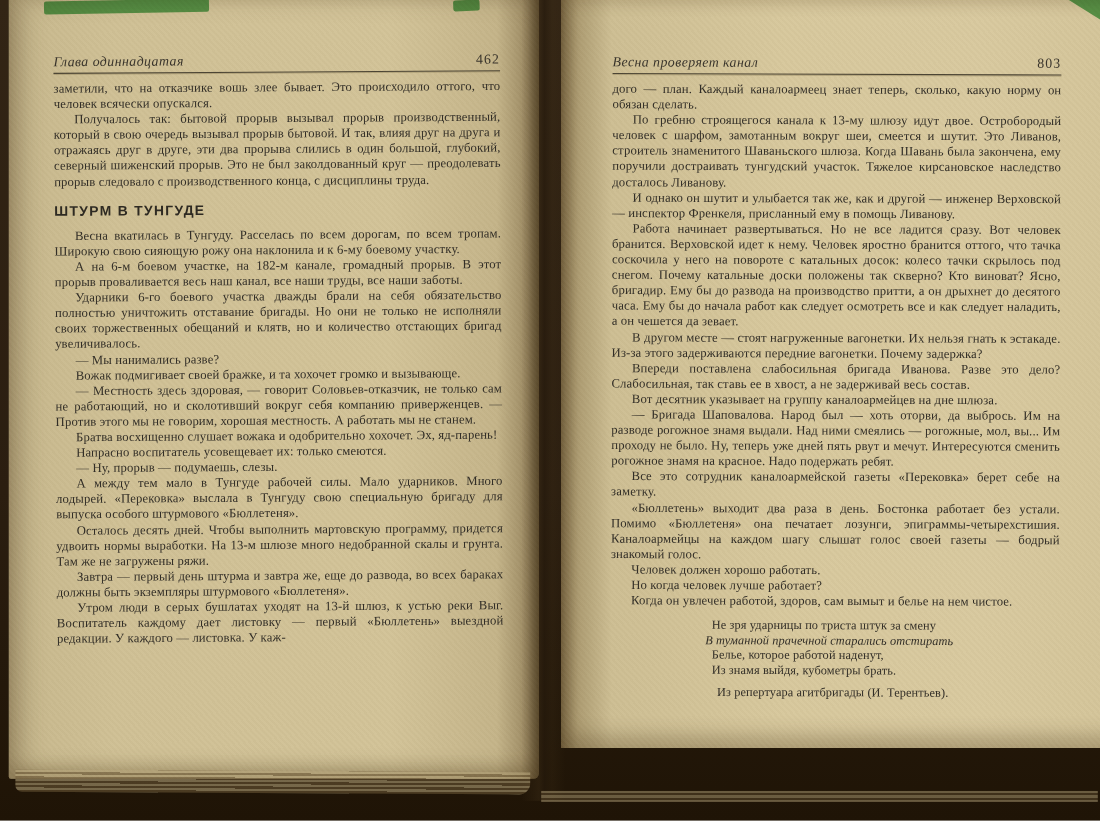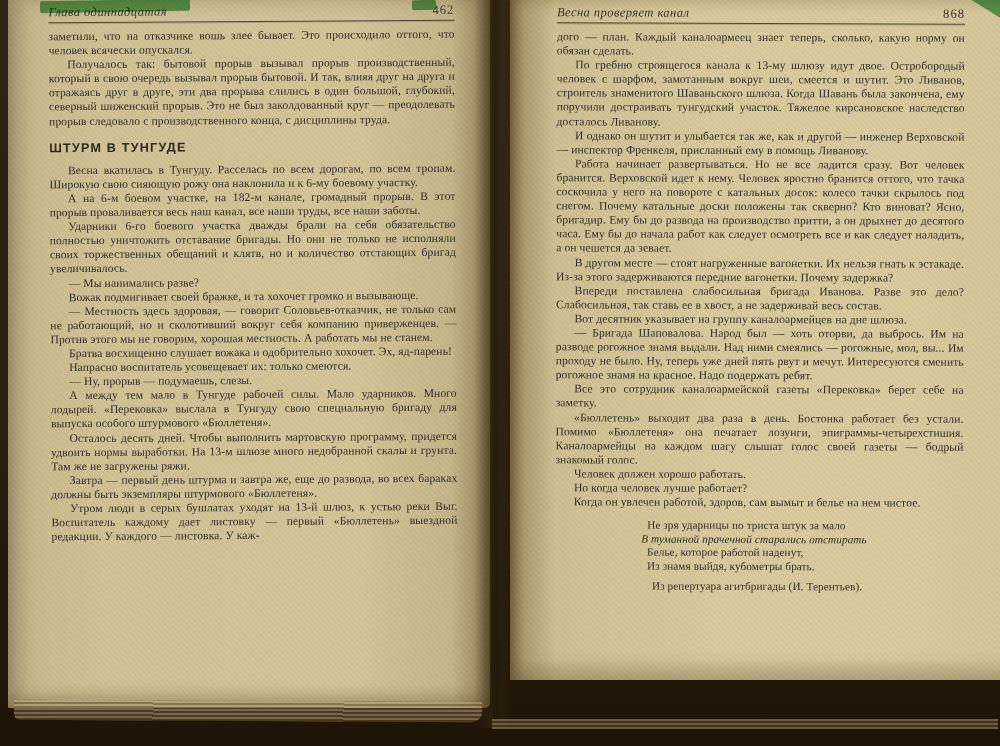--- a/index.html
+++ b/index.html
@@ -23,21 +23,21 @@
   }
   .gutter{
     position:absolute;left:474px;top:0;width:40px;height:728px;pointer-events:none;
     background:linear-gradient(to right,rgba(60,45,22,0) 0%,rgba(58,43,22,.45) 40%,rgba(38,26,12,.62) 52%,rgba(60,45,22,.25) 70%,rgba(60,45,22,0) 100%);
   }
   .col{position:absolute;}
   .col-left{left:42px;top:4px;width:406px;transform:rotate(-0.35deg);}
   .col-right{left:46px;top:6px;width:408px;transform:rotate(0.2deg);}
   .header-row{display:flex;justify-content:space-between;align-items:baseline;
     font-size:12.6px;font-style:italic;letter-spacing:.4px;color:#3a352c;}
-  .page-num{font-style:normal;letter-spacing:1px;}
+  .page-num{font-style:normal;letter-spacing:1px;margin-top:44px;}
   .rule{height:1px;background:#4c4534;margin:2px 0 7px 0;box-shadow:0 1px 0 rgba(120,105,70,.35);}
   .bodytext{font-size:11.6px;line-height:14.1px;text-align:justify;letter-spacing:.1px;}
   .p{margin:0;text-indent:1.6em;}
   .p.cont{text-indent:0;}
   .section-heading{
     font-family:"Liberation Sans","DejaVu Sans",sans-serif;
     font-size:12.6px;font-weight:bold;letter-spacing:1.2px;margin:12px 0 9px 0;color:#2e2a22;
   }
   .verse{margin:9px 0 0 92px;font-size:11.2px;line-height:13.6px;text-align:left;}
   .verse-line{text-indent:0;margin:0;}
@@ -91,39 +91,39 @@
         <p class="p">Утром люди в серых бушлатах уходят на 13-й шлюз, к устью реки Выг. Воспитатель каждому дает листовку — первый «Бюллетень» выездной редакции. У каждого — листовка. У каж-</p>
       </div>
     </div>
   </div>
 
   <div class="page page-right">
     <div class="grain"></div>
     <div class="col col-right">
       <div class="header-row">
         <span>Весна проверяет канал</span>
-        <span class="page-num">868</span>
+        <span class="page-num">803</span>
       </div>
       <div class="rule"></div>
       <div class="bodytext">
         <p class="p cont">дого — план. Каждый каналоармеец знает теперь, сколько, какую норму он обязан сделать.</p>
         <p class="p">По гребню строящегося канала к 13-му шлюзу идут двое. Остробородый человек с шарфом, замотанным вокруг шеи, смеется и шутит. Это Ливанов, строитель знаменитого Шаваньского шлюза. Когда Шавань была закончена, ему поручили достраивать тунгудский участок. Тяжелое кирсановское наследство досталось Ливанову.</p>
         <p class="p">И однако он шутит и улыбается так же, как и другой — инженер Верховской — инспектор Френкеля, присланный ему в помощь Ливанову.</p>
         <p class="p">Работа начинает развертываться. Но не все ладится сразу. Вот человек бранится. Верховской идет к нему. Человек яростно бранится оттого, что тачка соскочила у него на повороте с катальных досок: колесо тачки скрылось под снегом. Почему катальные доски положены так скверно? Кто виноват? Ясно, бригадир. Ему бы до развода на производство притти, а он дрыхнет до десятого часа. Ему бы до начала работ как следует осмотреть все и как следует наладить, а он чешется да зевает.</p>
         <p class="p">В другом месте — стоят нагруженные вагонетки. Их нельзя гнать к эстакаде. Из-за этого задерживаются передние вагонетки. Почему задержка?</p>
         <p class="p">Впереди поставлена слабосильная бригада Иванова. Разве это дело? Слабосильная, так ставь ее в хвост, а не задерживай весь состав.</p>
         <p class="p">Вот десятник указывает на группу каналоармейцев на дне шлюза.</p>
         <p class="p">— Бригада Шаповалова. Народ был — хоть оторви, да выбрось. Им на разводе рогожное знамя выдали. Над ними смеялись — рогожные, мол, вы... Им проходу не было. Ну, теперь уже дней пять рвут и мечут. Интересуются сменить рогожное знамя на красное. Надо подержать ребят.</p>
         <p class="p">Все это сотрудник каналоармейской газеты «Перековка» берет себе на заметку.</p>
         <p class="p">«Бюллетень» выходит два раза в день. Бостонка работает без устали. Помимо «Бюллетеня» она печатает лозунги, эпиграммы-четырехстишия. Каналоармейцы на каждом шагу слышат голос своей газеты — бодрый знакомый голос.</p>
         <p class="p">Человек должен хорошо работать.</p>
         <p class="p">Но когда человек лучше работает?</p>
         <p class="p">Когда он увлечен работой, здоров, сам вымыт и белье на нем чистое.</p>
         <div class="verse">
-          <div class="verse-line">Не зря ударницы по триста штук за мало</div>
+          <div class="verse-line">Не зря ударницы по триста штук за смену</div>
           <div class="verse-line shift">В туманной прачечной старались отстирать</div>
           <div class="verse-line">Белье, которое работой наденут,</div>
           <div class="verse-line">Из знамя выйдя, кубометры брать.</div>
         </div>
         <div class="verse-attr">Из репертуара агитбригады (И. Терентьев).</div>
       </div>
     </div>
   </div>
 
   <div class="gutter"></div>

